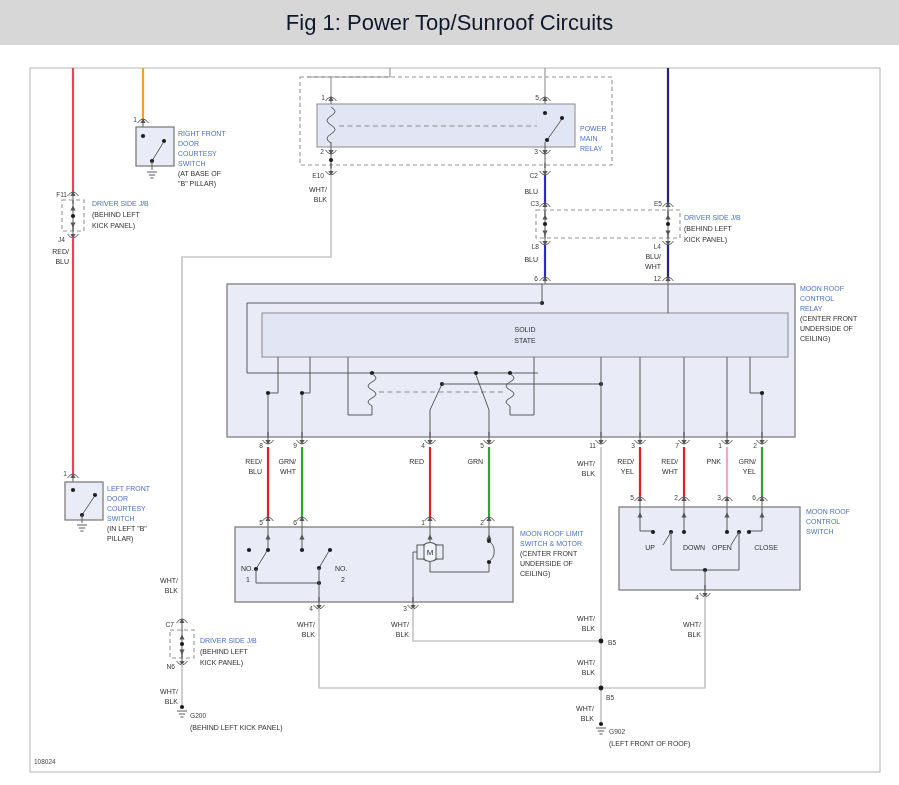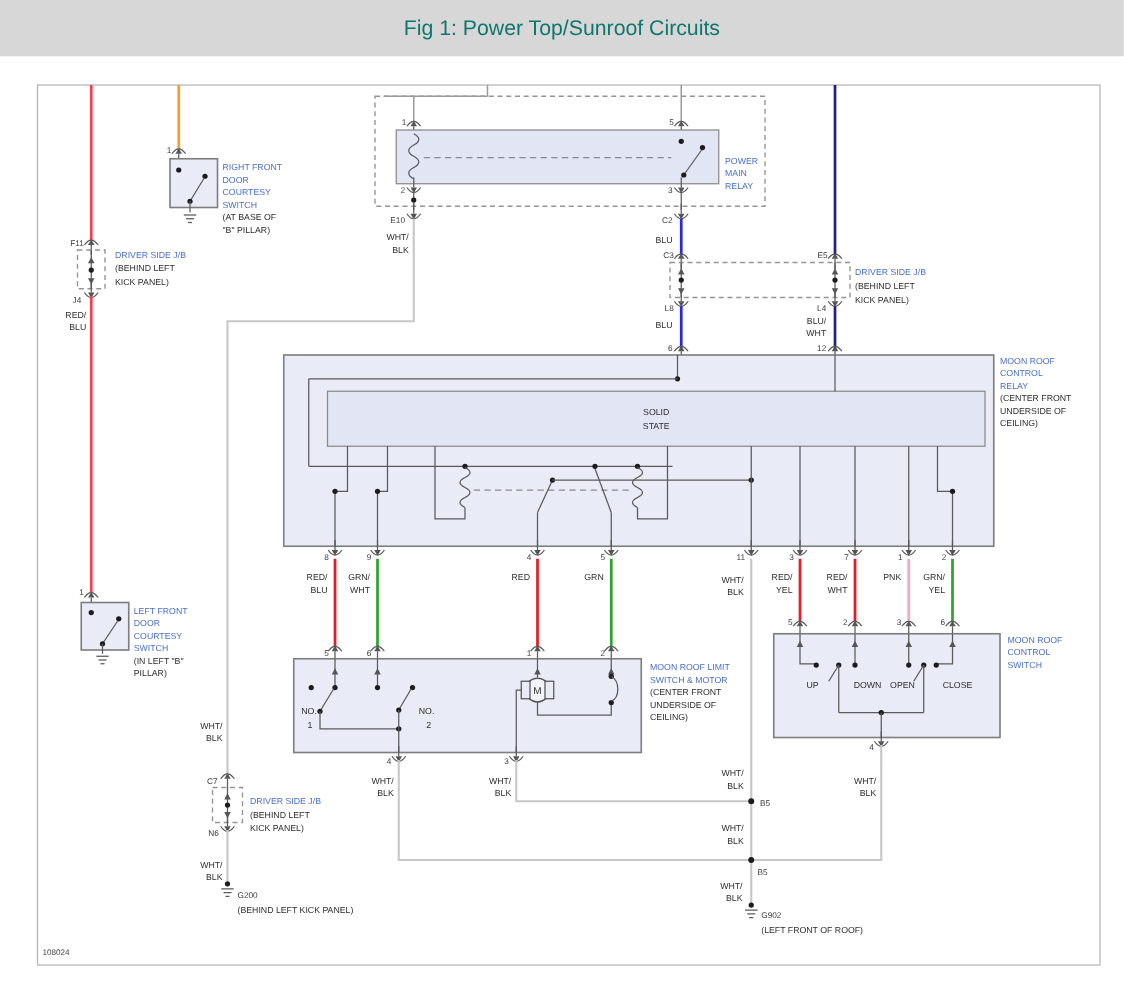--- a/index.html
+++ b/index.html
@@ -1,19 +1,19 @@
 <!DOCTYPE html>
 <html style="--titlebar_bg: #d7d7d7; --label_blue: #4a70c4; --red: #e31e26; --red_feed: #ef4156; --green: #2fa42c; --pink: #f2a9c0; --orange: #f59f2c; --blue: #2a2ad0; --navy: #23237e; --gray_wire: #c7c7c7;"><head>
 <meta charset="utf-8">
 <style>
   html,body{margin:0;padding:0;background:#fff;width:899px;height:785px;overflow:hidden;
     font-family:"Liberation Sans",sans-serif;}
   #titlebar{position:absolute;top:0;left:0;width:899px;height:45px;background:var(--titlebar_bg,#d7d7d7);
     display:flex;align-items:center;justify-content:center;}
-  #titlebar .t{font-size:17px;color:#0f766e;}
+  #titlebar .t{font-size:22px;color:#0f172a;}
   svg{position:absolute;top:0;left:0;}
   svg text{font-family:"Liberation Sans",sans-serif;font-size:7px;fill:#2e2e2e;}
   .b{fill:var(--label_blue,#4a70c4);}
   .pn{fill:#3a3a3a;font-size:6.6px;}
   .end{text-anchor:end;} .mid{text-anchor:middle;}
   line,path,polyline{fill:none;}
   .k{stroke:#5a5a5a;stroke-width:1;}
   .cs{stroke:#5a5a5a;stroke-width:1;}
   .box{fill:#e9ecf7;stroke:#7e7e7e;stroke-width:1.3;}
   .ibox{fill:#e2e6f4;stroke:#8a8a8a;stroke-width:1;}

